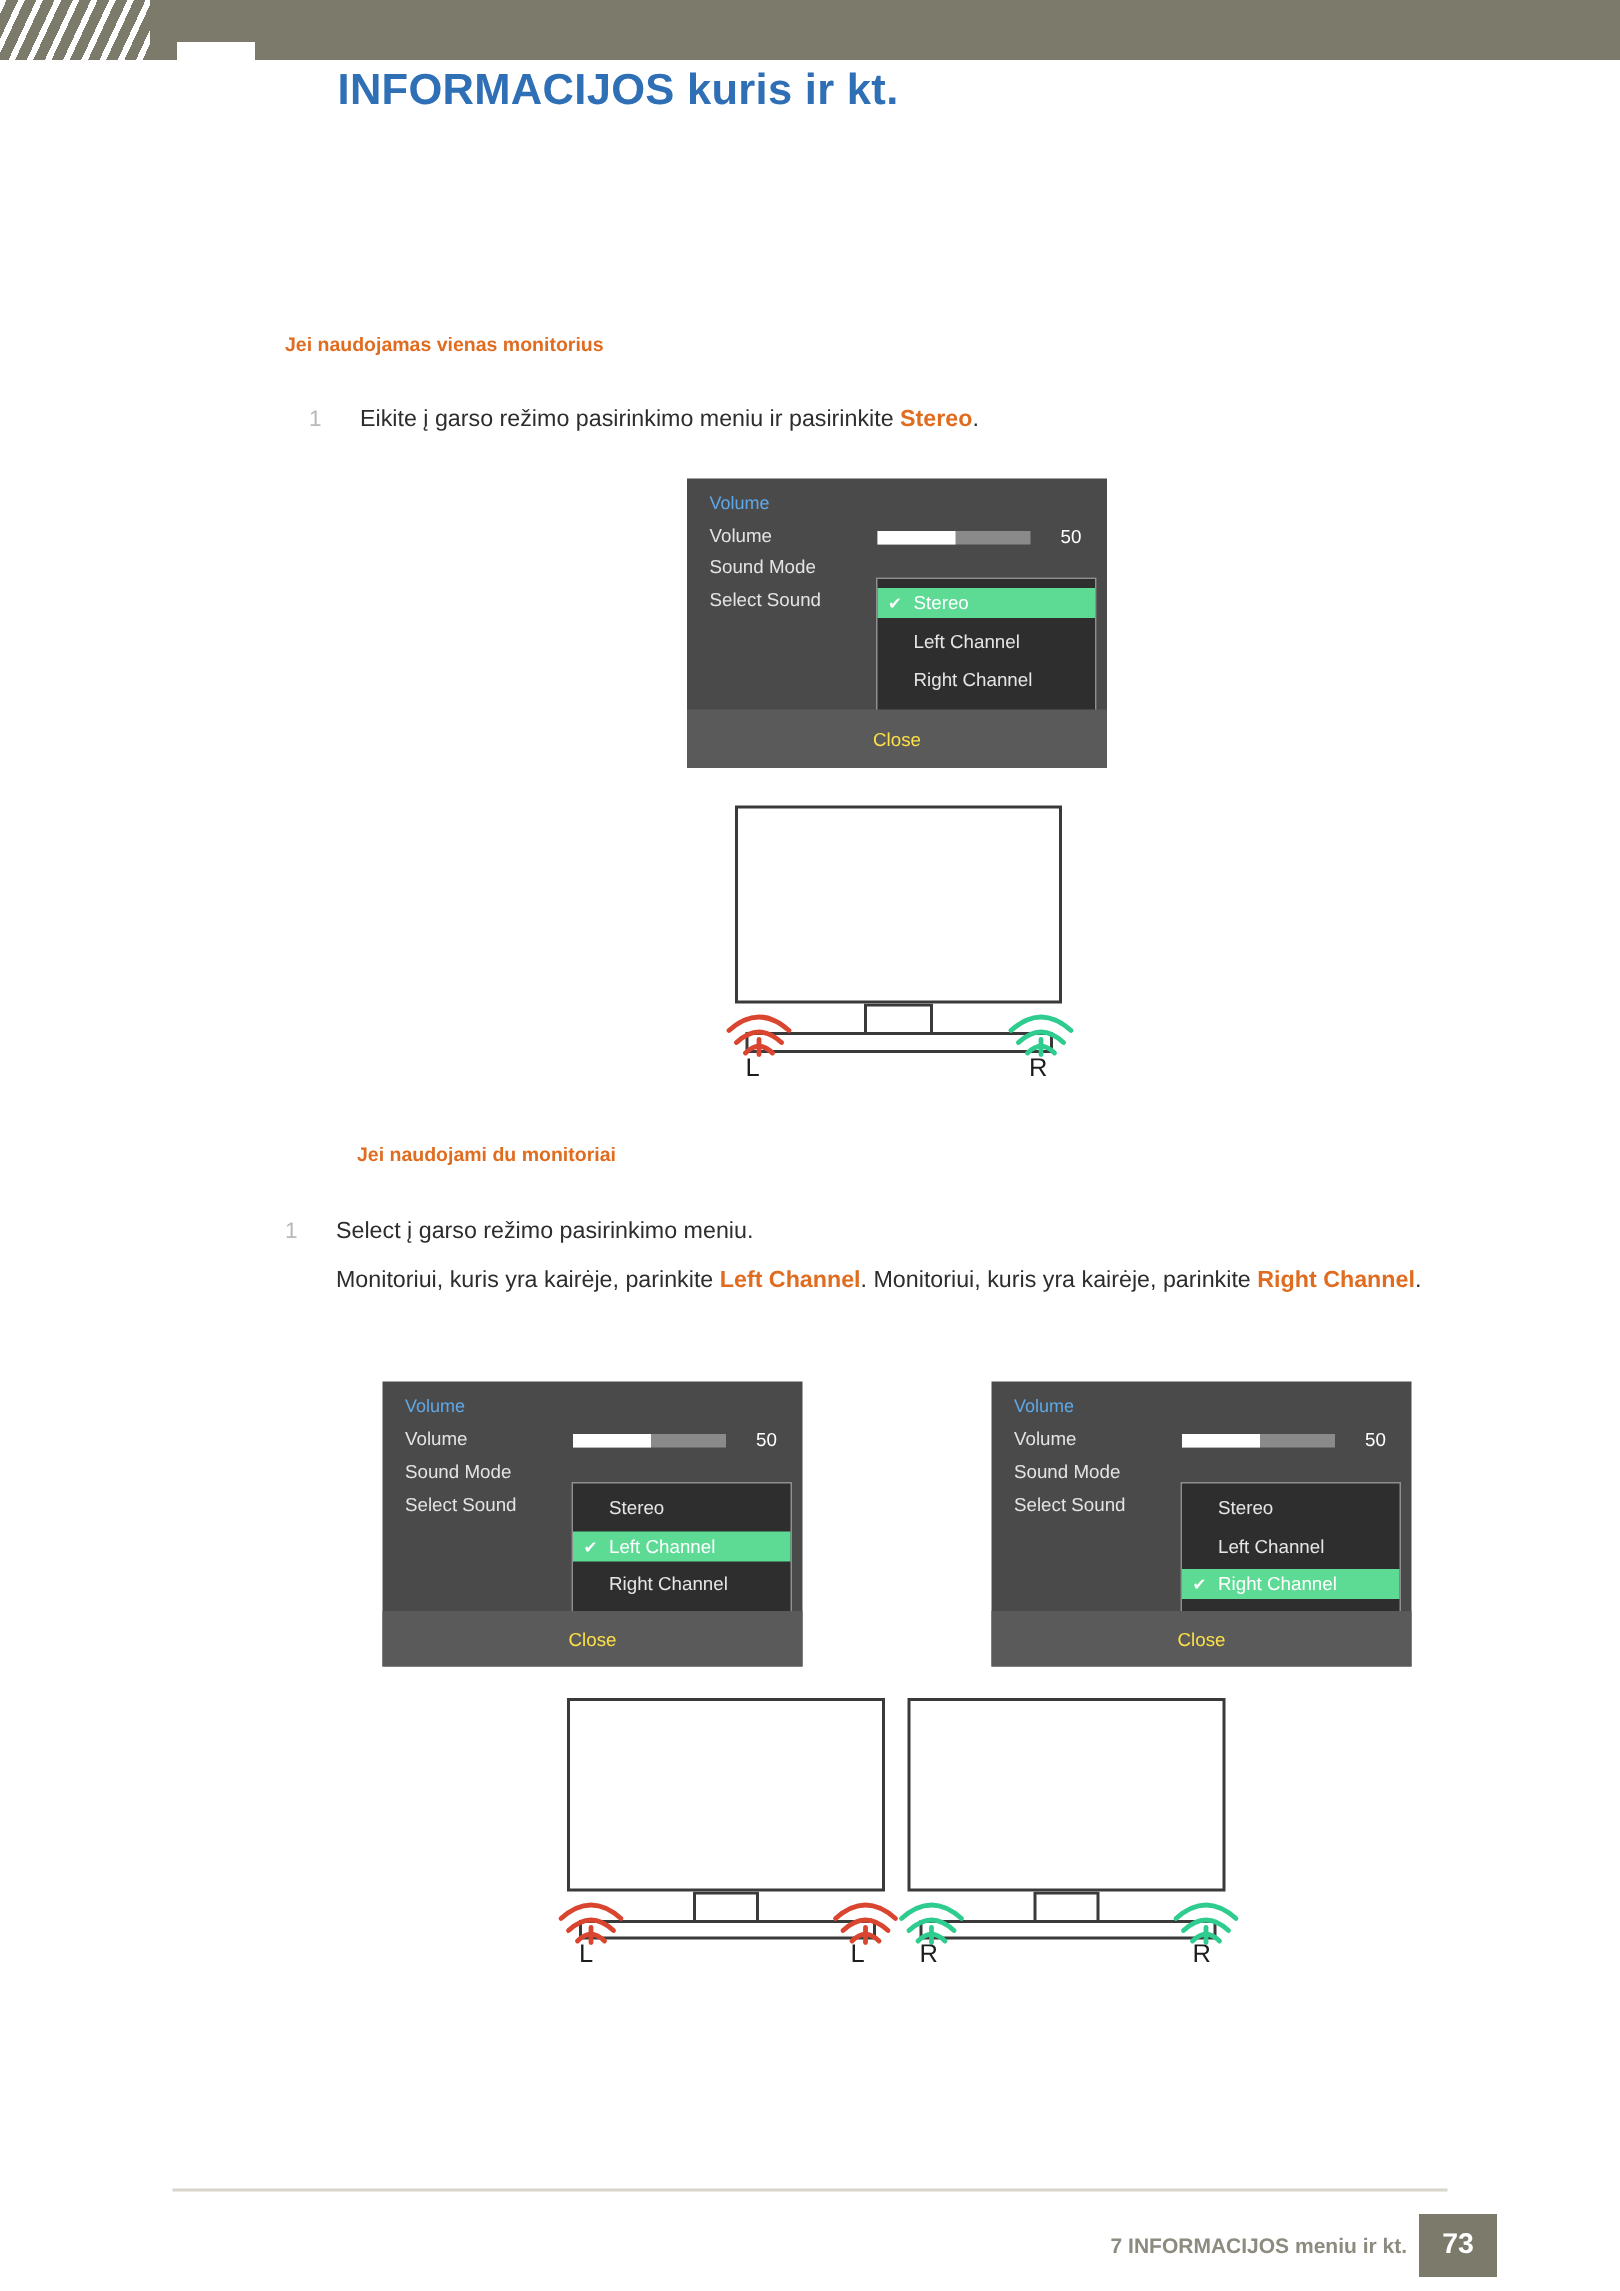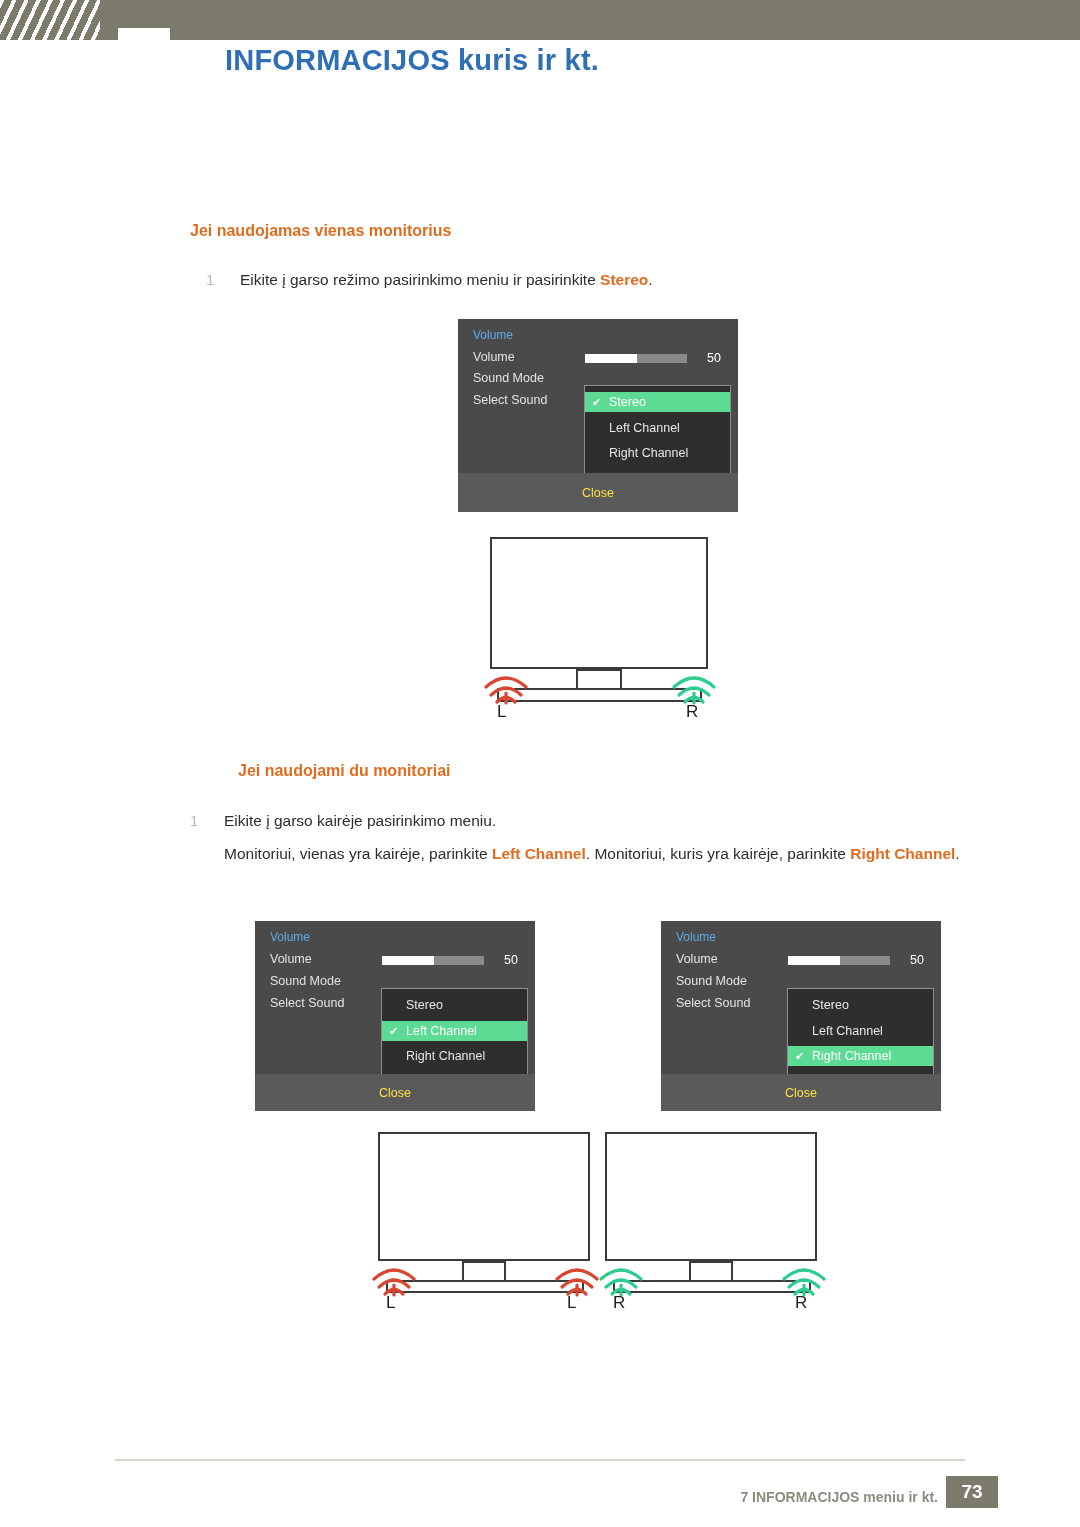--- a/index.html
+++ b/index.html
@@ -27,21 +27,21 @@
   }
   .page-title {
     position:absolute; top:44px; left:225px;
     font-size:29px; font-weight:bold; color:#2f6fb5;
     letter-spacing:0.2px;
   }
 
   
   .sec-head {
     position:absolute; left:190px;
-    font-size:16px; font-weight:bold; color:#e06c20;
+    font-size:13px; font-weight:bold; color:#e06c20;
   }
   #sec1 { top:222px; }
   #sec2 { top:762px;margin-left:48px; }
 
   
   .step {
     position:absolute; left:190px; width:830px;
     font-size:15.5px; color:#2d2d2d; line-height:1.55;
   }
   .step .num {
@@ -111,21 +111,21 @@
   
   .footer-rule {
     position:absolute; left:115px; top:1459px; width:850px; height:2px;
     background:#d8d5cc;
   }
   .footer-txt {
     position:absolute; top:1489px; right:142px;
     font-size:14px; color:#8d8b80; font-weight:bold;
   }
   .footer-pagebox {
-    position:absolute; top:1476px; right:82px; width:52px; height:32px;
+    position:absolute; top:1476px; right:82px; width:52px; height:42px;
     background:#7c7a6a; color:#ffffff; font-size:19px; font-weight:bold;
     display:flex; align-items:center; justify-content:center;
   }
 </style>
 </head>
 <body>
 
 <div class="header-band">
   <div class="header-hatch"></div>
 </div>
@@ -188,25 +188,25 @@
       <path d="M11 35 q15 -14 30 0"></path>
       <path d="M6 27 q20 -18 40 0"></path>
     </g>
   </svg>
   <div class="chan-label" style="left:216px; top:172px;">R</div>
 </div>
 
 <div class="sec-head" id="sec2">Jei naudojami du monitoriai</div>
 
 <div class="step" style="top:809px;">
-  <span class="num">1</span><span class="txt">Eikite į garso kairėje pasirinkimo meniu.</span>
+  <span class="num">1</span><span class="txt">Select į garso režimo pasirinkimo meniu.</span>
 </div>
 
 <div class="cont" style="top:842px;">
-  <span>Monitoriui, vienas yra kairėje, parinkite </span><span class="hl-orange">Left Channel</span><span>. Monitoriui, kuris yra kairėje, parinkite </span><span class="hl-orange">Right Channel</span><span>.</span>
+  <span>Monitoriui, kuris yra kairėje, parinkite </span><span class="hl-orange">Left Channel</span><span>. Monitoriui, kuris yra kairėje, parinkite </span><span class="hl-orange">Right Channel</span><span>.</span>
 </div>
 
 <div class="osd" style="left:255px; top:921px; width:280px; height:190px;">
   <div class="osd-title" style="left:15px; top:9px; font-size:12px;">Volume</div>
   <div class="row" style="left:15px; top:31px;">Volume</div>
   <div class="slider-track" style="left:127px; top:35px; width:102px;">
     <div class="slider-fill" style="width:52px;"></div>
   </div>
   <div class="slider-val" style="left:249px; top:32px;">50</div>
   <div class="row" style="left:15px; top:53px;">Sound Mode</div>

